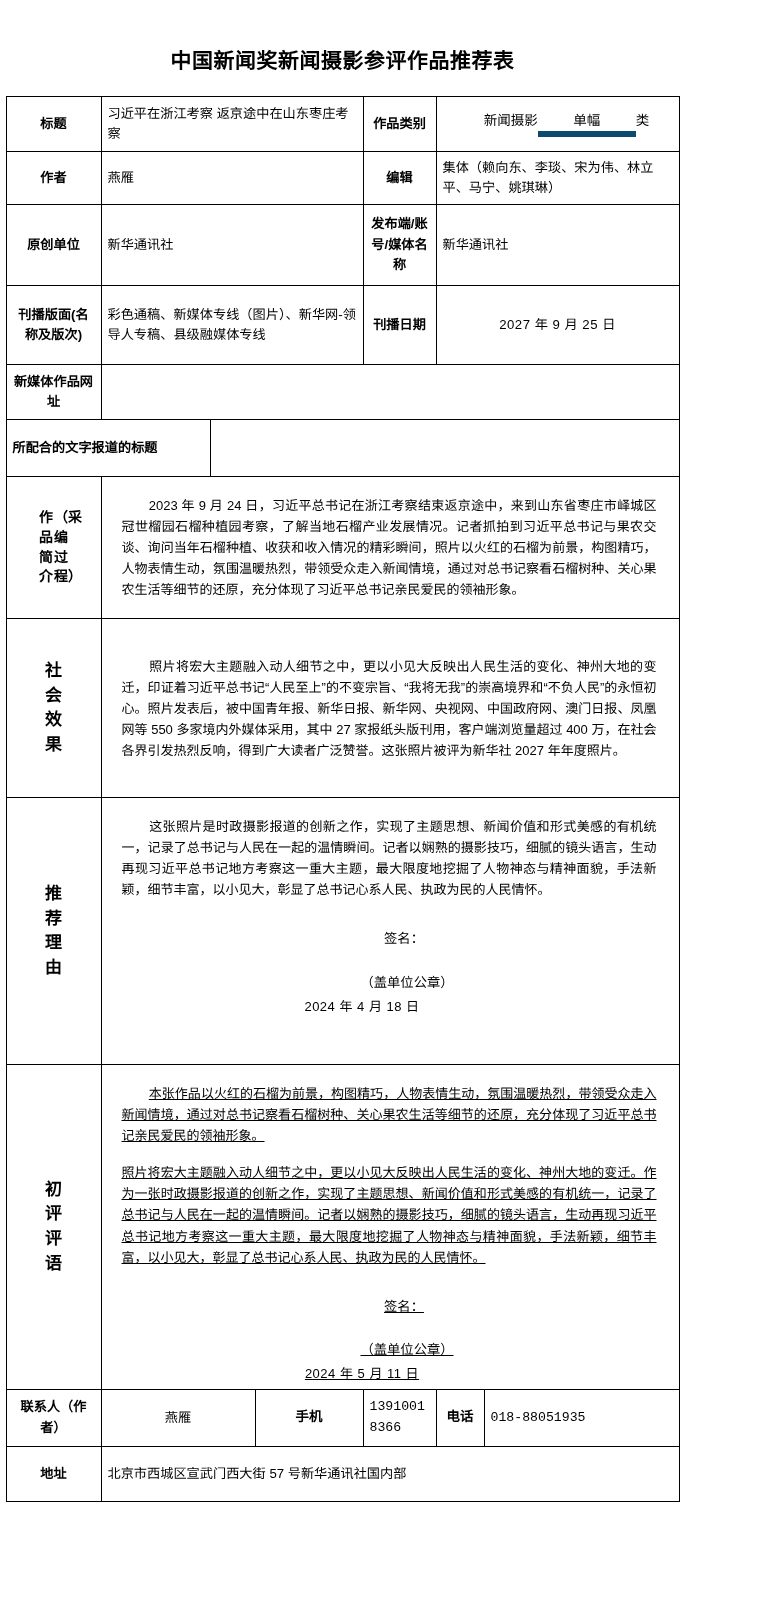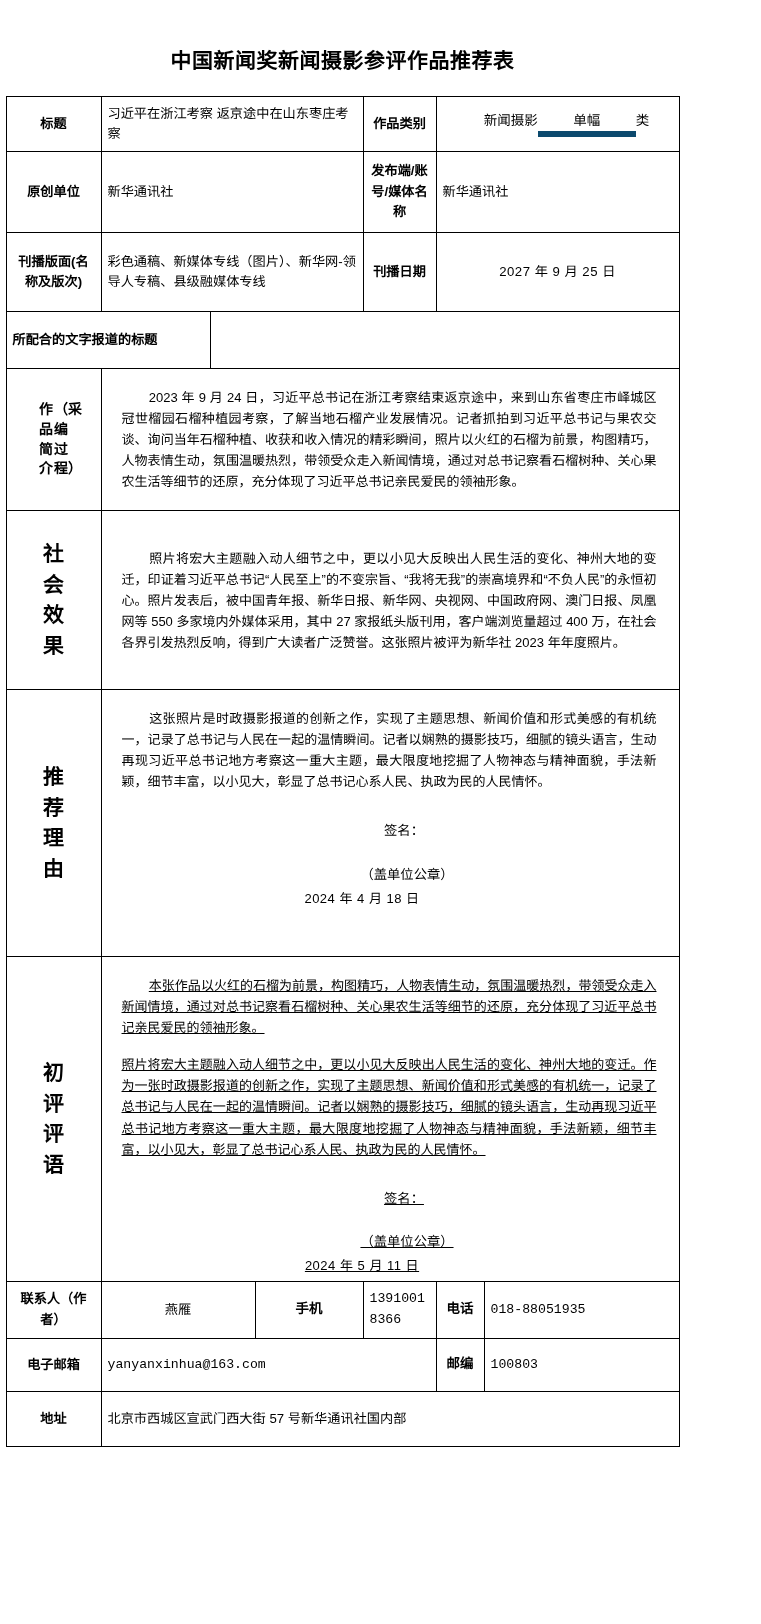--- a/index.html
+++ b/index.html
@@ -61,21 +61,21 @@
     font-size: 13px;
     line-height: 1.5;
   }
   td.val-center {
     text-align: center;
   }
   
   .vlabel {
     font-family: "Liberation Sans", "DejaVu Sans", sans-serif;
     font-weight: bold;
-    font-size: 21px;
+    font-size: 17px;
     line-height: 1.45;
     text-align: left;
     letter-spacing: 0;
     width: 1em;
     margin: 0 auto;
     word-break: break-all;
   }
   
   .vlabel-pair {
     display: flex;
@@ -180,35 +180,45 @@
       <td class="lbl">标题</td>
       <td class="val" colspan="3" style="height:46px;">习近平在浙江考察 返京途中在山东枣庄考察</td>
       <td class="lbl">作品类别</td>
       <td colspan="2" class="val val-center">
         <span class="cat-value">
           <span>新闻摄影</span><span class="cat-blank">单幅</span><span>类</span>
         </span>
       </td>
     </tr>
 
+    <tr>
+      <td class="lbl">作者</td>
+      <td class="val" colspan="3" style="height:44px;">燕雁</td>
+      <td class="lbl">编辑</td>
+      <td colspan="2" class="val">集体（赖向东、李琰、宋为伟、林立平、马宁、姚琪琳）</td>
+    </tr>
 
     <tr>
       <td class="lbl">原创单位</td>
       <td class="val" colspan="3" style="height:72px;">新华通讯社</td>
       <td class="lbl">发布端/账号/媒体名称</td>
       <td colspan="2" class="val">新华通讯社</td>
     </tr>
 
     <tr>
       <td class="lbl">刊播版面(名称及版次)</td>
       <td class="val" colspan="3" style="height:70px;">彩色通稿、新媒体专线（图片）、新华网-领导人专稿、县级融媒体专线</td>
       <td class="lbl">刊播日期</td>
       <td colspan="2" class="dateline">2027 年 9 月 25 日</td>
     </tr>
 
+    <tr>
+      <td class="lbl">新媒体作品网址</td>
+      <td class="val" colspan="6" style="height:46px;"></td>
+    </tr>
 
     <tr>
       <td class="media-title-cell" colspan="2" style="height:48px;">所配合的文字报道的标题</td>
       <td class="val" colspan="5"></td>
     </tr>
 
     <tr>
       <td style="width:55px;">
         <div class="vlabel-pair">
           <div>（采编过程）</div>
@@ -218,21 +228,21 @@
       <td colspan="6">
         <p class="body-text"><span class="indent"></span><span>2023 年 9 月 24 日，习近平总书记在浙江考察结束返京途中，来到山东省枣庄市峄城区冠世榴园石榴种植园考察，了解当地石榴产业发展情况。记者抓拍到习近平总书记与果农交谈、询问当年石榴种植、收获和收入情况的精彩瞬间，照片以火红的石榴为前景，构图精巧，人物表情生动，氛围温暖热烈，带领受众走入新闻情境，通过对总书记察看石榴树种、关心果农生活等细节的还原，充分体现了习近平总书记亲民爱民的领袖形象。</span></p>
       </td>
     </tr>
 
     <tr>
       <td>
         <div class="vlabel">社会效果</div>
       </td>
       <td colspan="6" style="height:170px;">
-        <p class="body-text"><span class="indent"></span><span>照片将宏大主题融入动人细节之中，更以小见大反映出人民生活的变化、神州大地的变迁，印证着习近平总书记“人民至上”的不变宗旨、“我将无我”的崇高境界和“不负人民”的永恒初心。照片发表后，被中国青年报、新华日报、新华网、央视网、中国政府网、澳门日报、凤凰网等 550 多家境内外媒体采用，其中 27 家报纸头版刊用，客户端浏览量超过 400 万，在社会各界引发热烈反响，得到广大读者广泛赞誉。这张照片被评为新华社 2023 年年度照片。</span></p>
+        <p class="body-text"><span class="indent"></span><span>照片将宏大主题融入动人细节之中，更以小见大反映出人民生活的变化、神州大地的变迁，印证着习近平总书记“人民至上”的不变宗旨、“我将无我”的崇高境界和“不负人民”的永恒初心。照片发表后，被中国青年报、新华日报、新华网、央视网、中国政府网、澳门日报、凤凰网等 550 多家境内外媒体采用，其中 27 家报纸头版刊用，客户端浏览量超过 400 万，在社会各界引发热烈反响，得到广大读者广泛赞誉。这张照片被评为新华社 2027 年年度照片。</span></p>
       </td>
     </tr>
 
     <tr>
       <td>
         <div class="vlabel">推荐理由</div>
       </td>
       <td colspan="6" style="height:258px; vertical-align:top;">
         <p class="body-text"><span class="indent"></span><span>这张照片是时政摄影报道的创新之作，实现了主题思想、新闻价值和形式美感的有机统一，记录了总书记与人民在一起的温情瞬间。记者以娴熟的摄影技巧，细腻的镜头语言，生动再现习近平总书记地方考察这一重大主题，最大限度地挖掘了人物神态与精神面貌，手法新颖，细节丰富，以小见大，彰显了总书记心系人民、执政为民的人民情怀。</span></p>
         <div class="sign-block">
@@ -260,26 +270,20 @@
 
     <tr>
       <td class="lbl">联系人（作者）</td>
       <td class="val val-center" colspan="2" style="height:48px;">燕雁</td>
       <td class="lbl" style="font-size:13.5px;">手机</td>
       <td class="mono-val">13910018366</td>
       <td class="lbl" style="font-size:13.5px;">电话</td>
       <td class="mono-val">018-88051935</td>
     </tr>
 
-    <tr>
-      <td class="lbl">电子邮箱</td>
-      <td class="mono-val" colspan="4" style="height:44px;">yanyanxinhua@163.com</td>
-      <td class="lbl" style="font-size:13.5px;">邮编</td>
-      <td class="mono-val">100803</td>
-    </tr>
 
     <tr>
       <td class="lbl">地址</td>
       <td class="val" colspan="6" style="height:46px;">北京市西城区宣武门西大街 57 号新华通讯社国内部</td>
     </tr>
 
   </tbody>
     </table>
 </div>
 

